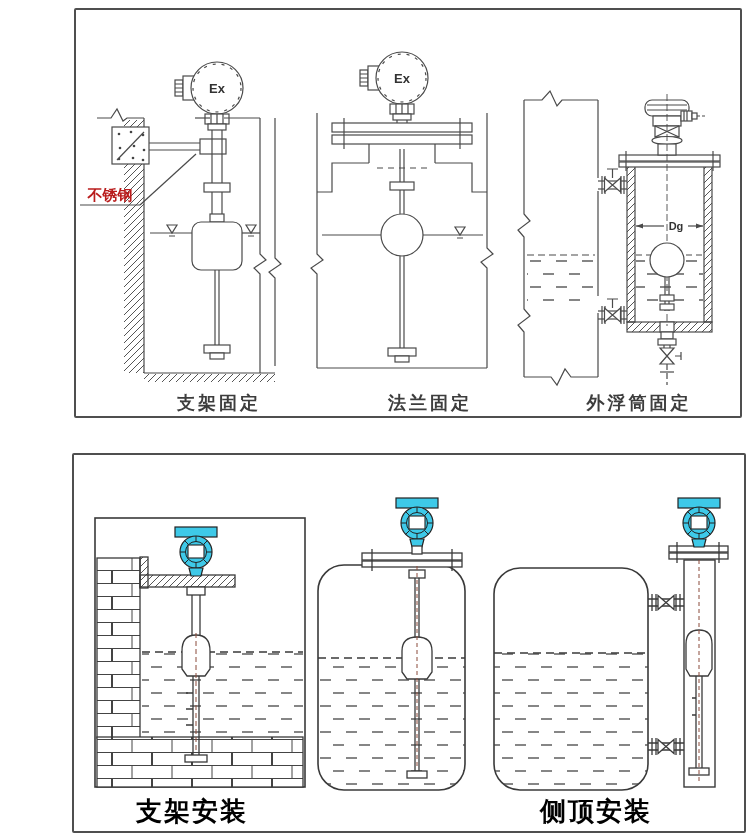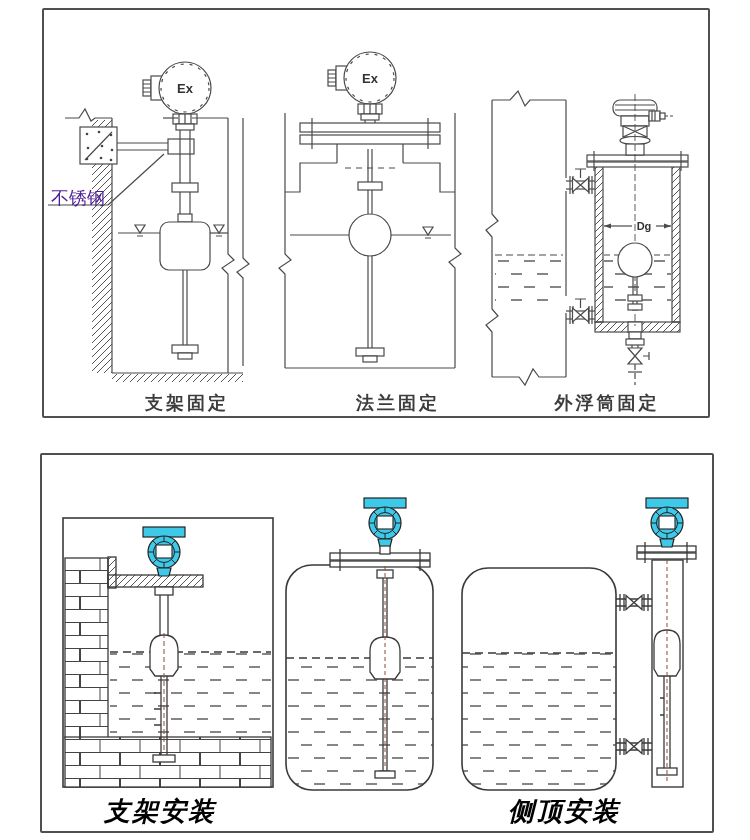--- a/index.html
+++ b/index.html
@@ -1,27 +1,27 @@
 <!DOCTYPE html>
 <html style="--line: #4a4a4a; --transmitter_fill: #3ec9e8; --center_dash: #8a4a3a; --caption: #3d3d3d; --caption_bold: #000000; --panel_border: #4f4f4f;"><head>
 <meta charset="utf-8">
 <style>
   html,body{margin:0;padding:0;}
   body{
     width:750px;height:840px;background:#ffffff;position:relative;overflow:hidden;
     font-family:"Liberation Sans","DejaVu Sans",sans-serif;
   }
-  .panel{position:absolute;border:2px solid var(--panel_border,#4f4f4f);background:#fff;border-radius:2px;}
+  .panel{position:absolute;border:2px solid var(--panel_border,#4f4f4f);background:#fff;border-radius:2px;margin-left:32px;}
   .panel-top{left:42px;top:8px;width:664px;height:406px;}
   .panel-bottom{left:40px;top:453px;width:670px;height:376px;}
   svg.draw{position:absolute;left:0;top:0;display:block;}
   .cap{position:absolute;transform:translateX(-50%);white-space:nowrap;line-height:1.1;text-align:center;}
   .cap-top{font-size:18px;font-weight:600;color:var(--caption,#3d3d3d);letter-spacing:3px;}
-  .cap-bot{font-size:26px;font-weight:900;color:var(--caption_bold,#000);letter-spacing:2px;font-style:italic;}
-  .note{position:absolute;transform:translateX(-50%);font-size:18px;font-weight:400;color:#4c1d95;white-space:nowrap;}
+  .cap-bot{font-size:26px;font-weight:900;color:var(--caption_bold,#000);letter-spacing:2px;}
+  .note{position:absolute;transform:translateX(-50%);font-size:15px;font-weight:700;color:#b91c1c;white-space:nowrap;}
   .svgt{font-family:"Liberation Sans","DejaVu Sans",sans-serif;font-weight:bold;fill:#333;}
   .tf{fill:var(--transmitter_fill,#3ec9e8);stroke:#222;stroke-width:1.2;}
 </style>
 </head>
 <body>
 
 <svg width="0" height="0" style="position:absolute">
   <defs>
     <pattern id="hatch" width="7" height="7" patternUnits="userSpaceOnUse">
       <line x1="0" y1="7" x2="7" y2="0" stroke="#555" stroke-width="1"></line>

